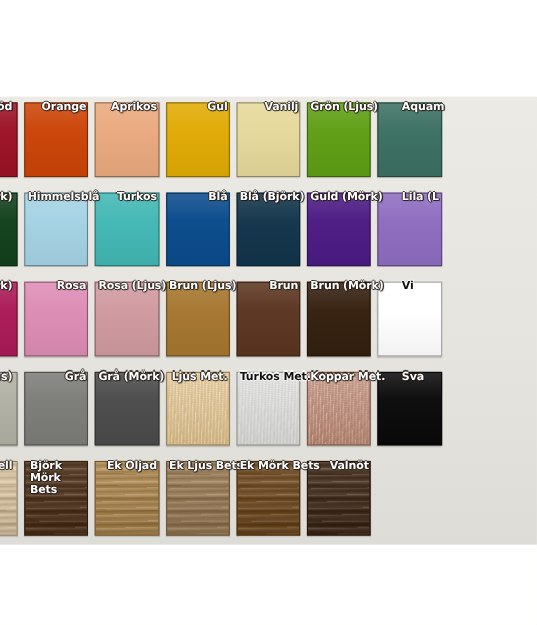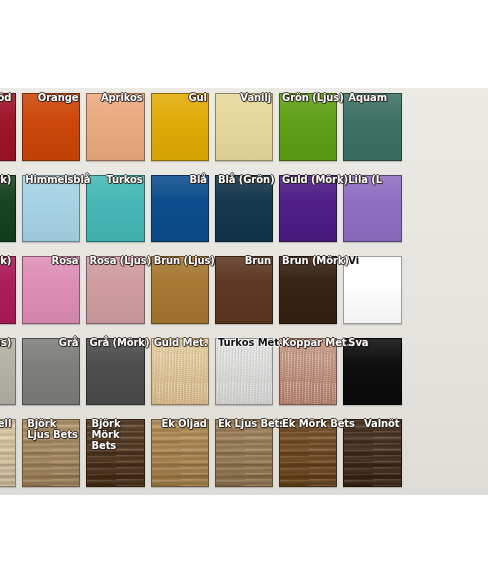--- a/index.html
+++ b/index.html
@@ -73,21 +73,21 @@
     z-index:3;
     pointer-events:none;
   }
   .label.wrap{white-space:normal;text-align:left;left:5px;}
   .label.dark{
     color:#101010;
     text-shadow:
       -1px 0 0 rgba(255,255,255,.9), 1px 0 0 rgba(255,255,255,.9),
       0 -1px 0 rgba(255,255,255,.9), 0 1px 0 rgba(255,255,255,.9);
   }
-  .label.left{text-align:left;left:5px;}
+  .label.left{text-align:left;left:22px;}
   .label.right{text-align:right;right:5px;}
 </style>
 </head>
 <body>
 
 <div id="stage">
   <div id="board">
     <div class="grid">
         <div class="cell">
           <div class="swatch" style="background: rgb(156, 18, 38);">
@@ -154,21 +154,21 @@
         <div class="cell">
           <div class="swatch" style="background: rgb(10, 75, 140);">
             <div class="sheen"></div>
           </div>
           <div class="label">Blå</div>
         </div>
         <div class="cell">
           <div class="swatch" style="background: rgb(18, 52, 74);">
             <div class="sheen"></div>
           </div>
-          <div class="label">Blå (Grön)</div>
+          <div class="label">Blå (Björk)</div>
         </div>
         <div class="cell">
           <div class="swatch" style="background: rgb(76, 27, 132);">
             <div class="sheen"></div>
           </div>
           <div class="label">Guld (Mörk)</div>
         </div>
         <div class="cell">
           <div class="swatch" style="background: rgb(142, 108, 192);">
             <div class="sheen"></div>
@@ -236,21 +236,21 @@
         <div class="cell">
           <div class="swatch" style="background: rgb(75, 75, 75);">
             <div class="sheen"></div>
           </div>
           <div class="label">Grå (Mörk)</div>
         </div>
         <div class="cell">
           <div class="swatch tex-metal" style="background: rgb(232, 199, 141);">
             <div class="sheen"></div>
           </div>
-          <div class="label">Guld Met.</div>
+          <div class="label">Ljus Met.</div>
         </div>
         <div class="cell">
           <div class="swatch tex-metal" style="background: rgb(227, 227, 225);">
             <div class="sheen"></div>
           </div>
           <div class="label dark">Turkos Met.</div>
         </div>
         <div class="cell">
           <div class="swatch tex-metal" style="background: rgb(192, 136, 112);">
             <div class="sheen"></div>
@@ -263,26 +263,20 @@
           </div>
           <div class="label left">Sva</div>
         </div>
         <div class="cell"></div>
         <div class="cell"></div>
         <div class="cell">
           <div class="swatch tex-wood" style="background: rgb(228, 205, 166);">
             <div class="sheen"></div>
           </div>
           <div class="label right">aturell</div>
-        </div>
-        <div class="cell">
-          <div class="swatch tex-wood" style="background: rgb(173, 140, 95);">
-            <div class="sheen"></div>
-          </div>
-          <div class="label wrap">Björk Ljus Bets</div>
         </div>
         <div class="cell">
           <div class="swatch tex-wood" style="background: rgb(74, 44, 18);">
             <div class="sheen"></div>
           </div>
           <div class="label wrap">Björk Mörk Bets</div>
         </div>
         <div class="cell">
           <div class="swatch tex-wood" style="background: rgb(177, 136, 75);">
             <div class="sheen"></div>

